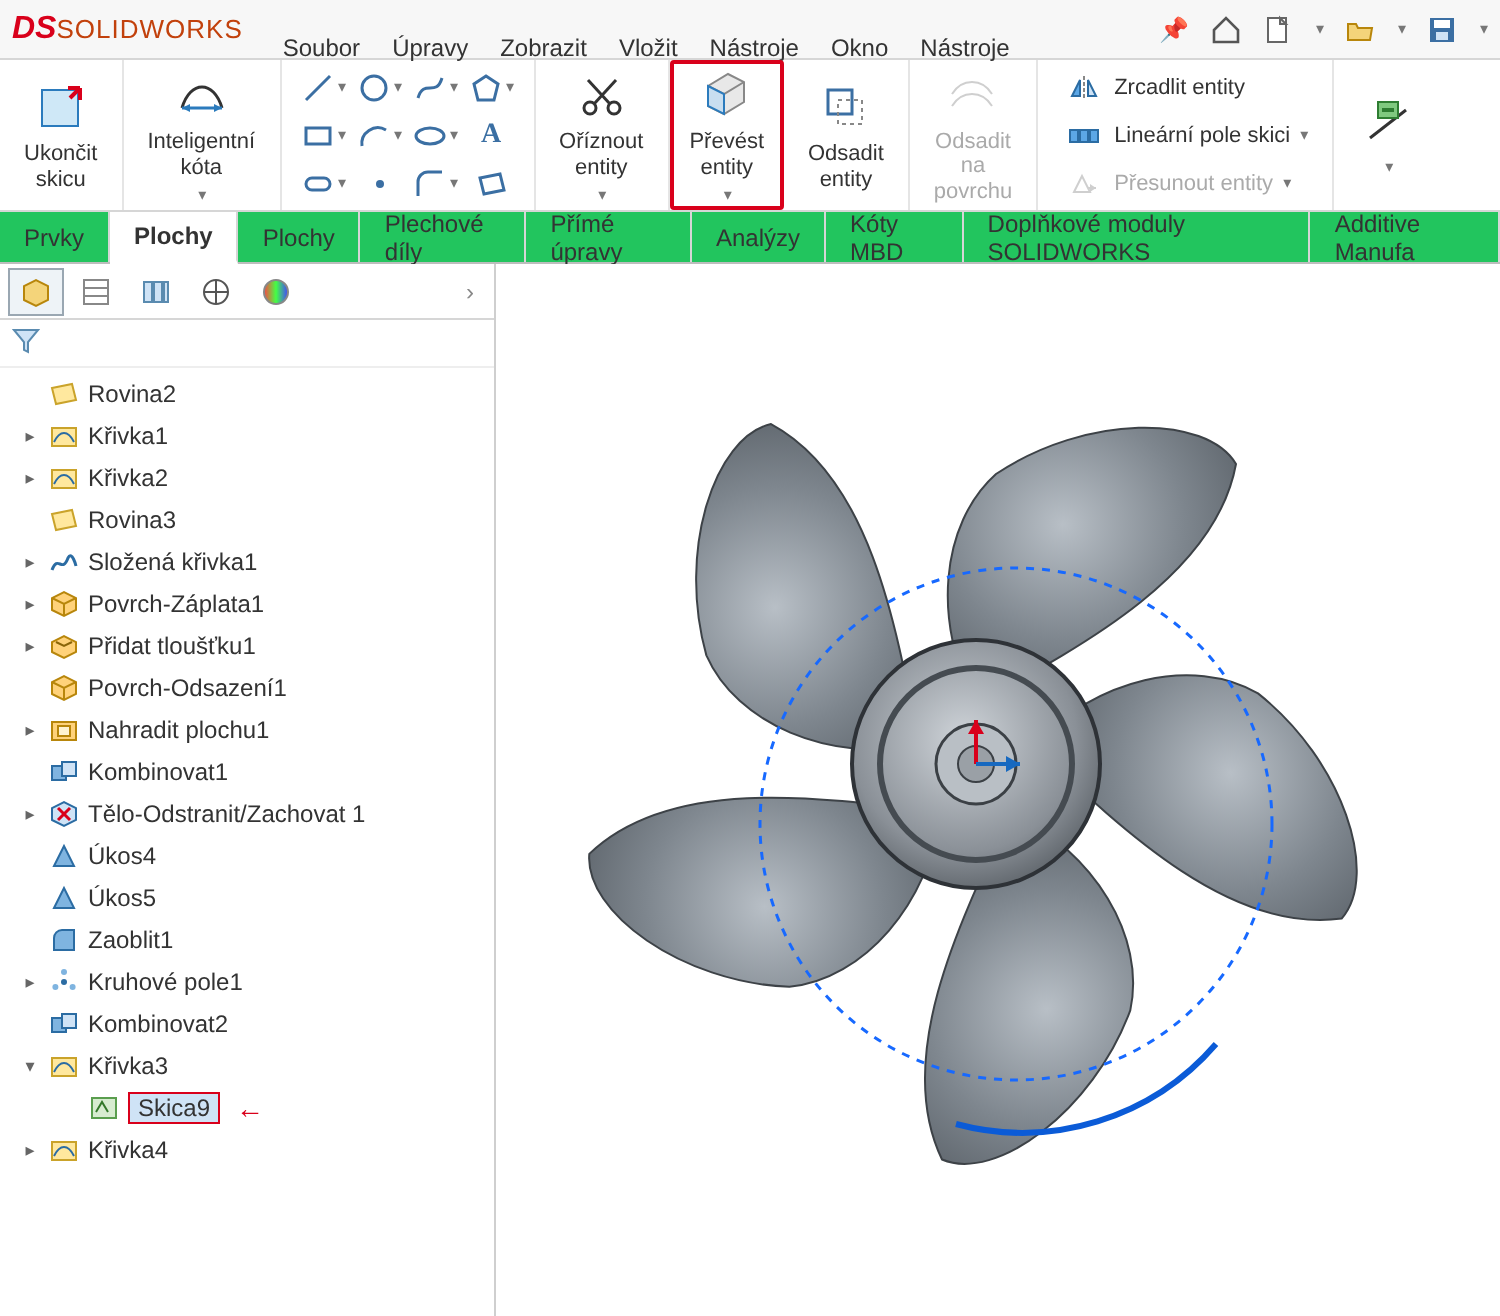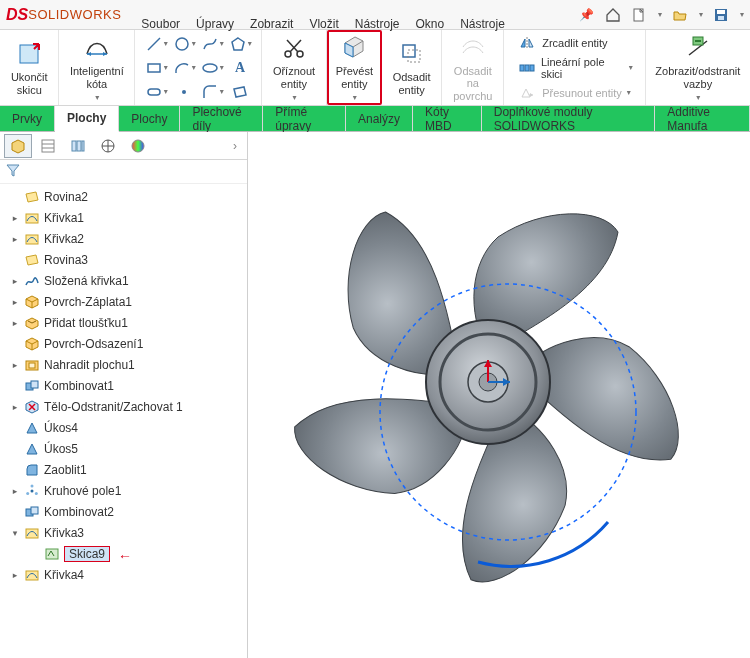--- a/index.html
+++ b/index.html
@@ -310,22 +310,20 @@
 
   <div class="rgroup big" style="border-right:none;">
     <div class="rbtn">
       <span class="ricon lg">
         <svg width="26" height="26">
             <line x1="4" y1="20" x2="22" y2="6" stroke="#333" stroke-width="1.5"></line>
             <rect x="8" y="2" width="10" height="8" fill="#7fc97f" stroke="#2e7d32"></rect>
             <line x1="10" y1="6" x2="16" y2="6" stroke="#2e7d32" stroke-width="2"></line>
           </svg>
       </span>
-      <span style="white-space:pre-line;">Zobrazit/odstranit
-vazby</span>
       <span class="dd">▾</span>
     </div>
   </div>
 </div>
 
 <div class="cmdtabs">
   <div class="tab">Prvky</div>
   <div class="tab active">Plochy</div>
   <div class="tab">Plochy</div>
   <div class="tab">Plechové díly</div>

